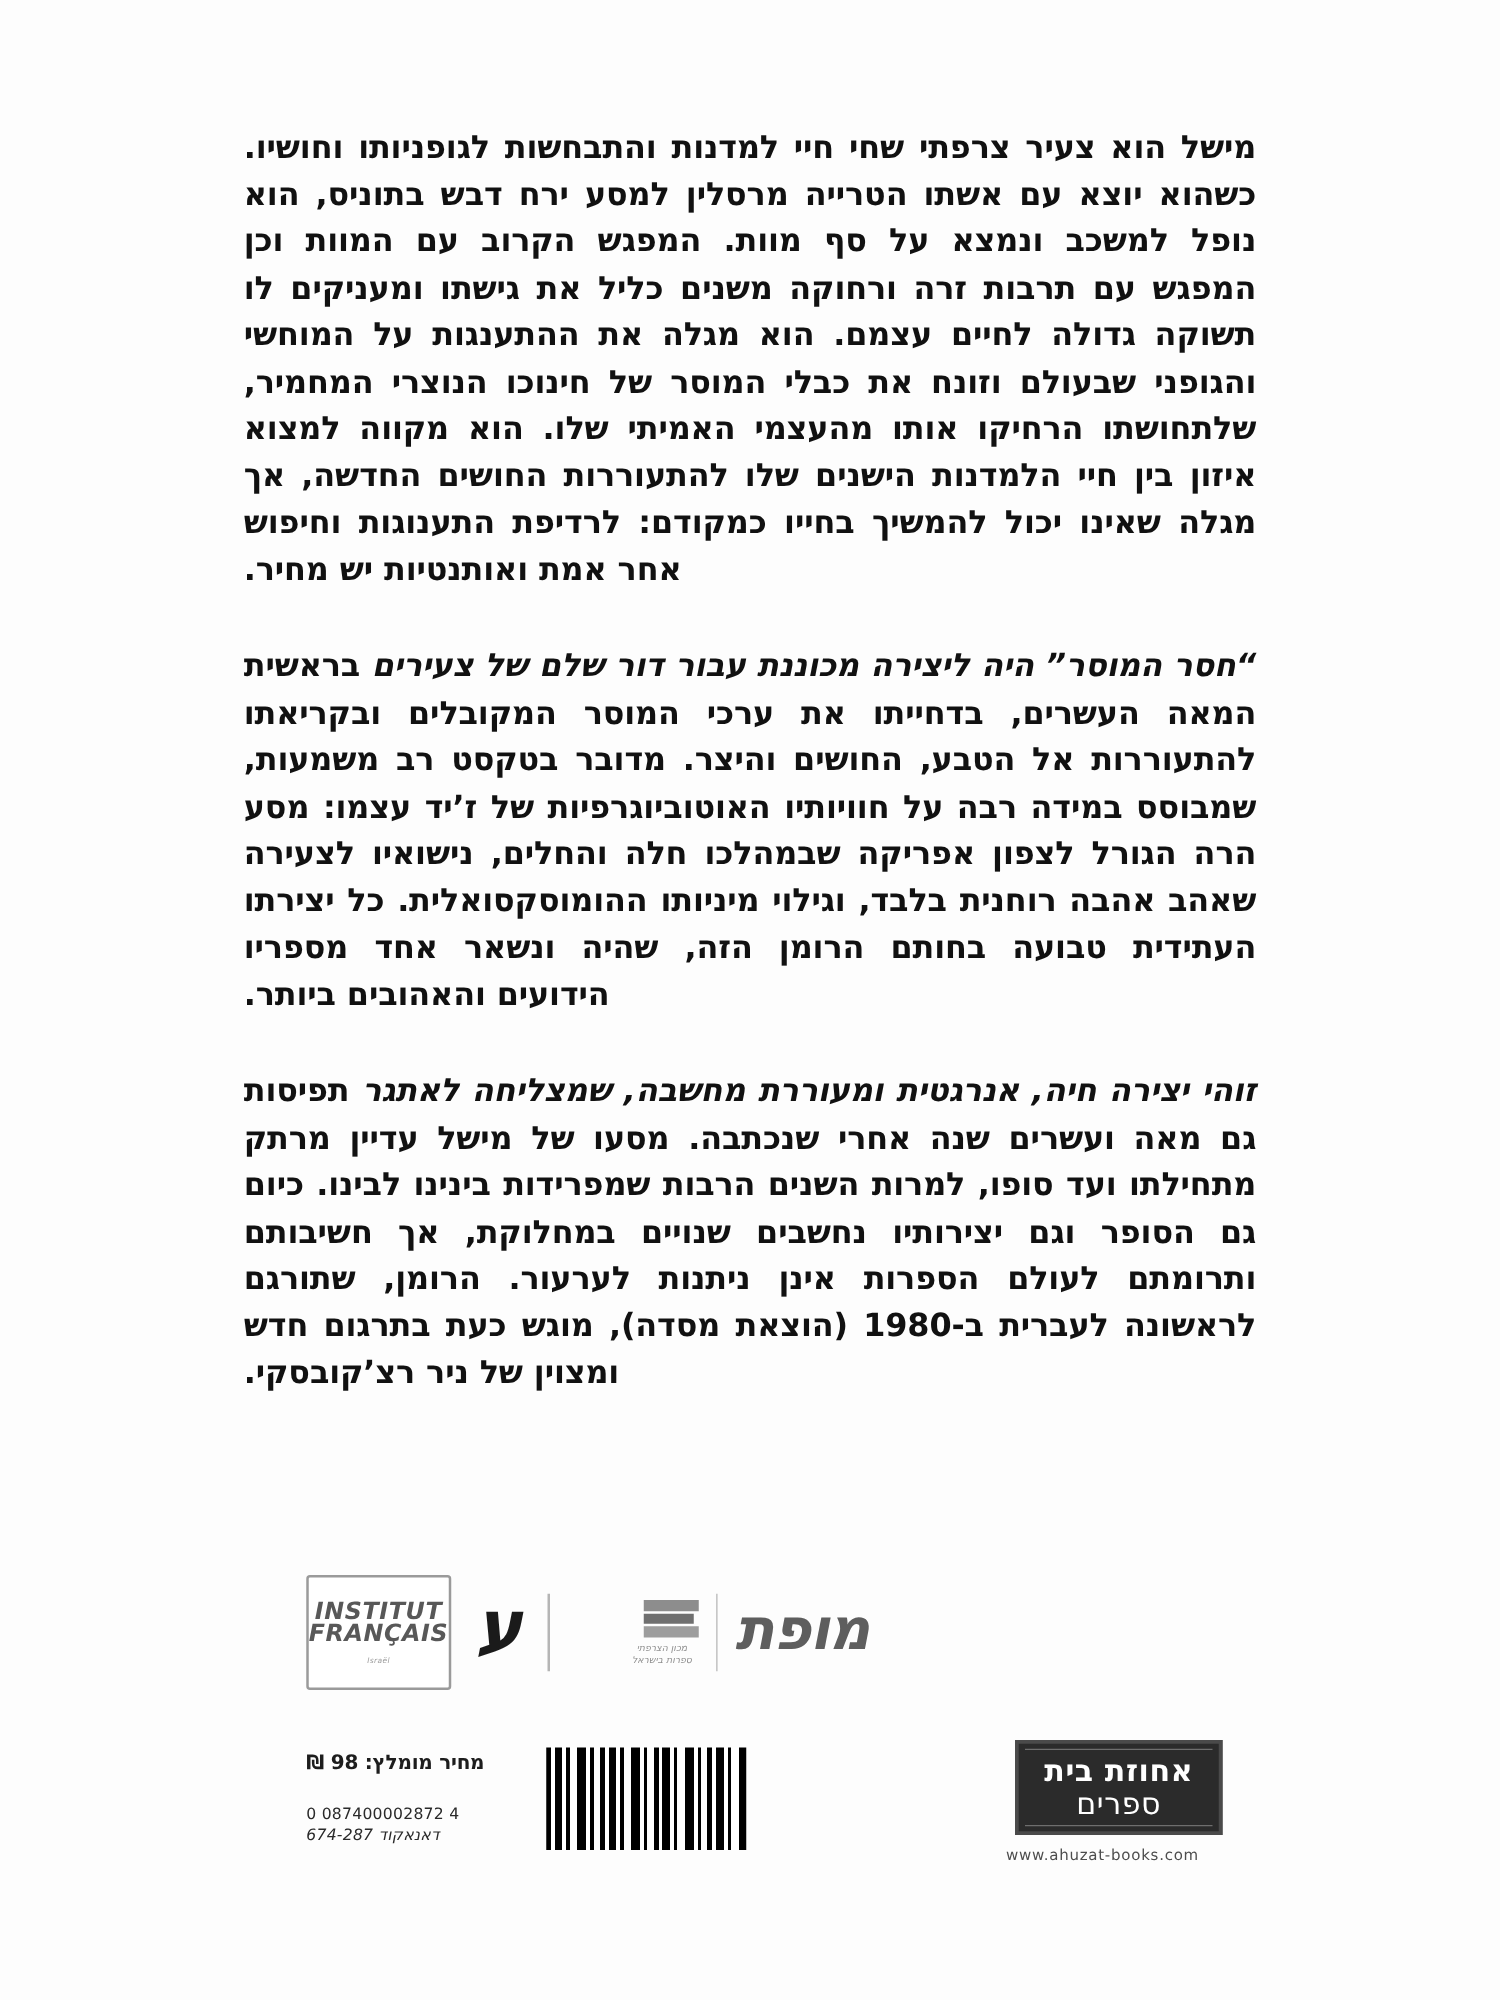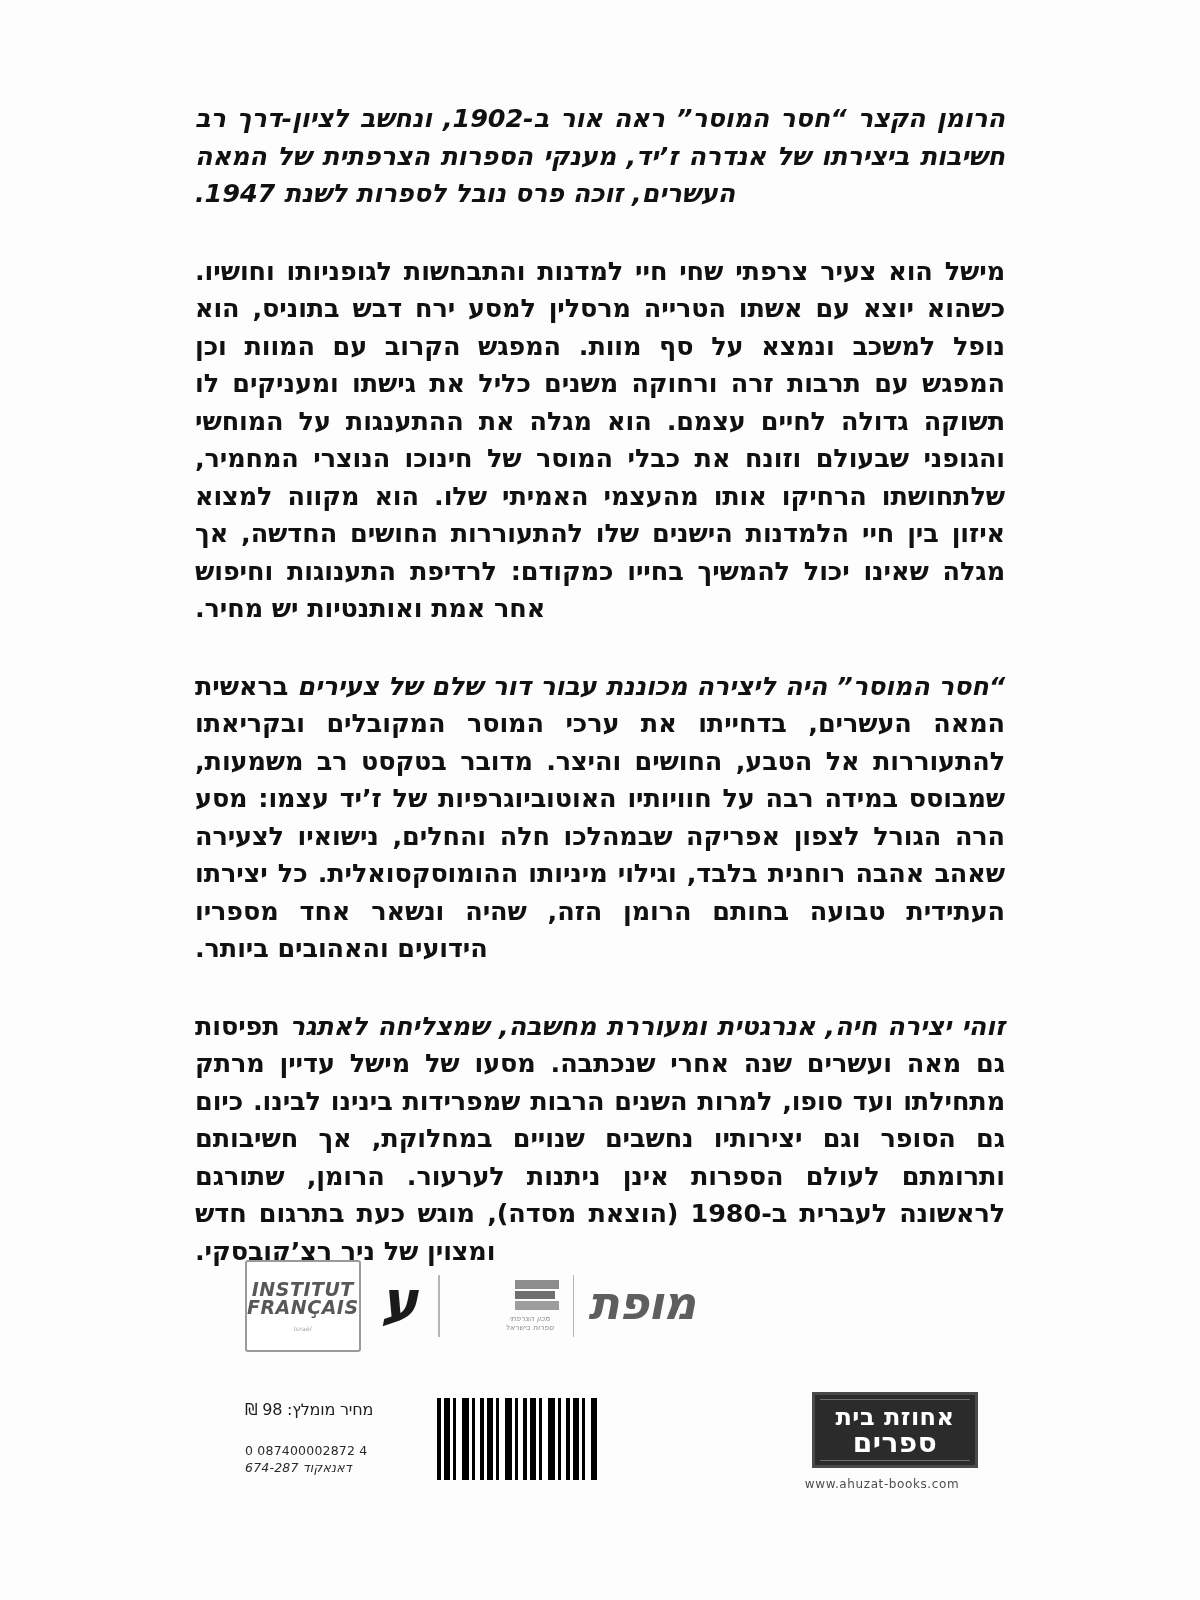--- a/index.html
+++ b/index.html
@@ -168,22 +168,22 @@
   .pub-box::after { bottom: 4px; }
   .pub-l1 {
     color: #ffffff;
     font-size: 24px;
     font-weight: 700;
     line-height: 26px;
     letter-spacing: 0.5px;
   }
   .pub-l2 {
     color: #ffffff;
-    font-size: 28px;
-    font-weight: 700;
+    font-size: 24px;
+    font-weight: 400;
     line-height: 26px;
     letter-spacing: 0.5px;
   }
   .pub-url {
     margin-top: 9px;
     font-size: 12px;
     color: #4d4d4d;
     letter-spacing: 0.6px;
     direction: ltr;
     filter: blur(0.35px);
@@ -200,21 +200,21 @@
     gap: 14px;
   }
   .bc-texts {
     direction: rtl;
     text-align: left;
     padding-top: 2px;
     width: 178px;
   }
   .bc-price {
     font-size: 16px;
-    font-weight: 400;
+    font-weight: 700;
     color: #1d1d1d;
     line-height: 20px;
     letter-spacing: -0.2px;
   }
   .bc-num {
     margin-top: 22px;
     font-size: 12.5px;
     color: #2a2a2a;
     line-height: 17px;
     direction: ltr;
@@ -242,21 +242,20 @@
       #000 35px 38px, #fff 38px 43px
     );
   }
 </style>
 </head>
 <body>
 
 <div class="page">
 
   <div class="blurb">
-    <p class="para lead">הרומן הקצר “חסר המוסר” ראה אור ב-1902, ונחשב לציון-דרך רב חשיבות ביצירתו של אנדרה ז’יד, מענקי הספרות הצרפתית של המאה העשרים, זוכה פרס נובל לספרות לשנת 1947.</p>
     <p class="para">מישל הוא צעיר צרפתי שחי חיי למדנות והתבחשות לגופניותו וחושיו. כשהוא יוצא עם אשתו הטרייה מרסלין למסע ירח דבש בתוניס, הוא נופל למשכב ונמצא על סף מוות. המפגש הקרוב עם המוות וכן המפגש עם תרבות זרה ורחוקה משנים כליל את גישתו ומעניקים לו תשוקה גדולה לחיים עצמם. הוא מגלה את ההתענגות על המוחשי והגופני שבעולם וזונח את כבלי המוסר של חינוכו הנוצרי המחמיר, שלתחושתו הרחיקו אותו מהעצמי האמיתי שלו. הוא מקווה למצוא איזון בין חיי הלמדנות הישנים שלו להתעוררות החושים החדשה, אך מגלה שאינו יכול להמשיך בחייו כמקודם: לרדיפת התענוגות וחיפוש אחר אמת ואותנטיות יש מחיר.</p>
     <p class="para"><b>“חסר המוסר” היה ליצירה מכוננת עבור דור שלם של צעירים</b> בראשית המאה העשרים, בדחייתו את ערכי המוסר המקובלים ובקריאתו להתעוררות אל הטבע, החושים והיצר. מדובר בטקסט רב משמעות, שמבוסס במידה רבה על חוויותיו האוטוביוגרפיות של ז’יד עצמו: מסע הרה הגורל לצפון אפריקה שבמהלכו חלה והחלים, נישואיו לצעירה שאהב אהבה רוחנית בלבד, וגילוי מיניותו ההומוסקסואלית. כל יצירתו העתידית טבועה בחותם הרומן הזה, שהיה ונשאר אחד מספריו הידועים והאהובים ביותר.</p>
     <p class="para"><b>זוהי יצירה חיה, אנרגטית ומעוררת מחשבה, שמצליחה לאתגר</b> תפיסות גם מאה ועשרים שנה אחרי שנכתבה. מסעו של מישל עדיין מרתק מתחילתו ועד סופו, למרות השנים הרבות שמפרידות בינינו לבינו. כיום גם הסופר וגם יצירותיו נחשבים שנויים במחלוקת, אך חשיבותם ותרומתם לעולם הספרות אינן ניתנות לערעור. הרומן, שתורגם לראשונה לעברית ב-1980 (הוצאת מסדה), מוגש כעת בתרגום חדש ומצוין של ניר רצ’קובסקי.</p>
   </div>
 
   <div class="logo-strip">
 
     <div class="if-box">
       <div class="if-line1">INSTITUT</div>
       <div class="if-line2">FRANÇAIS</div>

